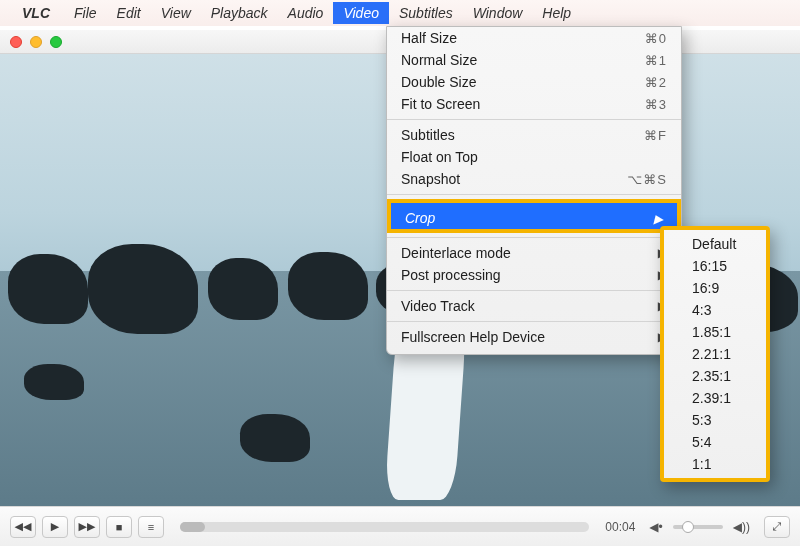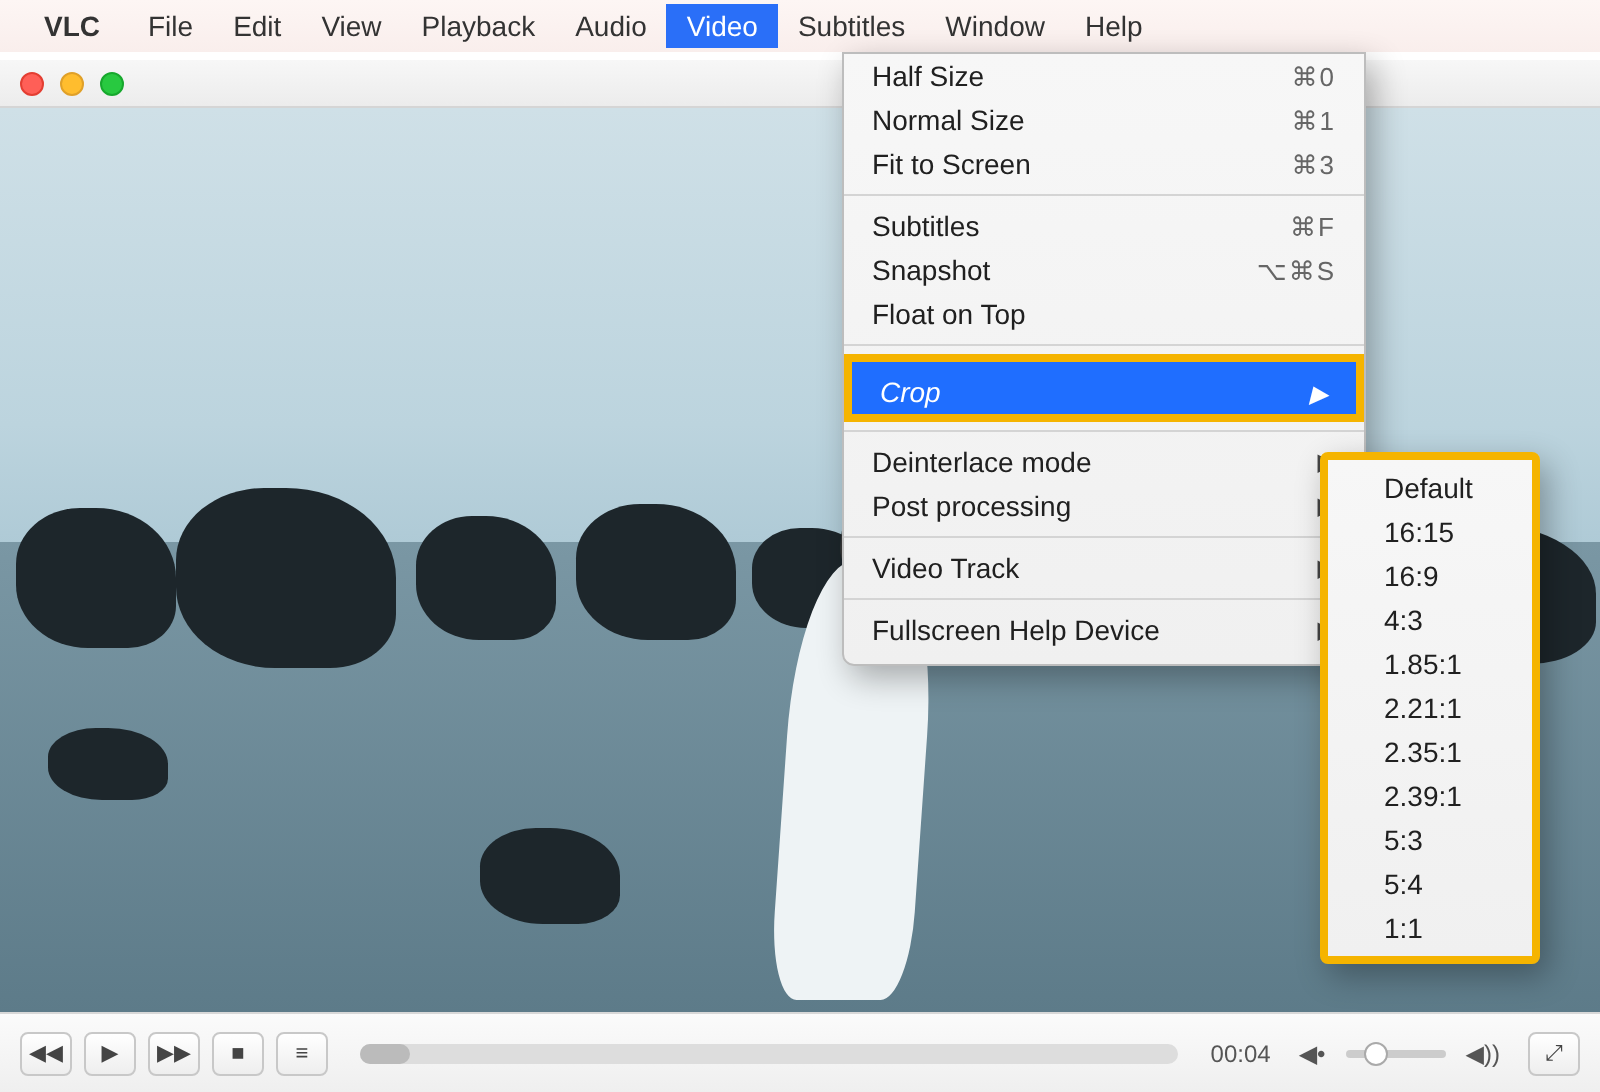--- a/index.html
+++ b/index.html
@@ -1,18 +1,18 @@
 <!DOCTYPE html>
 <html><head>
 <meta charset="utf-8">
 <style>
 * { margin: 0; padding: 0; box-sizing: border-box; font-family: -apple-system, "Helvetica Neue", Arial, sans-serif; }
 body { width: 800px; height: 546px; overflow: hidden; background: #fff; position: relative; }
 
-.menubar { height: 26px; background: linear-gradient(#fdf6f4, #f9eeec); display: flex; align-items: center; padding: 0 10px; font-size: 14px; color: #333; position: relative; z-index: 5; }
+.menubar { height: 26px; background: linear-gradient(#fdf6f4, #f9eeec); display: flex; align-items: center; padding: 0 10px; font-size: 14px; color: #333; position: relative; z-index: 5; font-style: italic; }
 .apple-logo { font-size: 16px; margin-right: 12px; }
 .app-name { font-weight: 700; margin-right: 14px; }
 .menuitem { padding: 3px 10px; cursor: default; }
 .menuitem.active { background: #2a6ff8; color: #ffffff; }
 
 .window-frame { position: absolute; top: 30px; left: 0; right: 0; bottom: 0; }
 .titlebar { height: 24px; background: linear-gradient(#f7f7f7, #ececec); border-bottom: 1px solid #d5d5d5; display: flex; align-items: center; padding-left: 10px; gap: 8px; }
 .trafficlight { width: 12px; height: 12px; border-radius: 50%; }
 .tl-close { background: #ff5f57; border:1px solid #e33e32; }
 .tl-min { background: #ffbd2e; border:1px solid #e0a028; }
@@ -26,21 +26,21 @@
 .figure { position:absolute; left:49%; top:50%; width:70px; height:220px; background:#eef3f5; border-radius:40% 40% 20% 20%; transform: skewX(-4deg); }
 .figure::before{content:"";position:absolute;top:-30px;left:20px;width:28px;height:38px;background:#3a3a3a;border-radius:50% 50% 40% 40%;}
 
 .controls { height: 40px; background: linear-gradient(#fbfbfb,#efefef); border-top:1px solid #d8d8d8; display:flex; align-items:center; padding:0 10px; gap:6px; font-size:12px; color:#555; }
 .ctrl-btn { width:26px; height:22px; border:1px solid #c8c8c8; border-radius:4px; background:linear-gradient(#fff,#eee); display:flex; align-items:center; justify-content:center; font-size:11px; color:#444; }
 .progress-track { flex:1; height:10px; background:#ddd; border-radius:5px; margin:0 10px; position:relative; }
 .progress-fill { position:absolute; left:0; top:0; bottom:0; width:6%; background:#bbb; border-radius:5px; }
 .vol-track { width:50px; height:4px; background:#ccc; border-radius:2px; position:relative; margin:0 4px;}
 .vol-knob { position:absolute; left:18%; top:-4px; width:12px; height:12px; background:#fff; border:1px solid #aaa; border-radius:50%; }
 
-.dropdown { position:absolute; top:26px; left:421px; width:262px; background:linear-gradient(#f7f7f7,#f0f0f0); border:1px solid #bdbdbd; border-radius:0 0 6px 6px; box-shadow:4px 6px 16px rgba(0,0,0,.3); font-size:14px; color:#202020; z-index:10; padding-bottom:6px;}
+.dropdown { position:absolute; top:26px; left:386px; width:296px; background:linear-gradient(#f7f7f7,#f0f0f0); border:1px solid #bdbdbd; border-radius:0 0 6px 6px; box-shadow:4px 6px 16px rgba(0,0,0,.3); font-size:14px; color:#202020; z-index:10; padding-bottom:6px;}
 .dd-row { display:flex; align-items:center; justify-content:space-between; padding:3px 14px; height:22px; }
 .dd-sep { height:1px; background:#d4d4d4; margin:4px 0; }
 .dd-arrow { font-size:12px; color:#444; }
 .dd-short { color:#666; font-size:13px; letter-spacing:1px; }
 .dd-highlight-wrap { border:4px solid #f5b400; }
 .dd-highlight { background:#1f6eff; color:#fff; display:flex; align-items:flex-end; justify-content:space-between; padding:3px 14px; height:26px;font-style:italic; }
 .dd-highlight .dd-arrow{ color:#fff; }
 
 .submenu { position:absolute; top:226px; left:660px; width:110px; background:linear-gradient(#f7f7f7,#f0f0f0); border:4px solid #f5b400; border-radius:4px; box-shadow:4px 6px 16px rgba(0,0,0,.3); font-size:14px; color:#202020; z-index:11; padding:3px 0;}
 .sm-row { padding:3px 28px; height:22px; display:flex; align-items:center; }
@@ -107,35 +107,39 @@
 <div class="dropdown">
   <div class="dd-row">
       <span>Half Size</span>
       <span class="dd-short">⌘0</span>
     </div>
   <div class="dd-row">
       <span>Normal Size</span>
       <span class="dd-short">⌘1</span>
     </div>
   <div class="dd-row">
+      <span>Double Size</span>
+      <span class="dd-short">⌘2</span>
+    </div>
+  <div class="dd-row">
       <span>Fit to Screen</span>
       <span class="dd-short">⌘3</span>
     </div>
   <div class="dd-sep"></div>
   <div class="dd-row">
       <span>Subtitles</span>
       <span class="dd-short">⌘F</span>
     </div>
   <div class="dd-row">
+      <span>Float on Top</span>
+      <span class="dd-short"></span>
+    </div>
+  <div class="dd-row">
       <span>Snapshot</span>
       <span class="dd-short">⌥⌘S</span>
-    </div>
-  <div class="dd-row">
-      <span>Float on Top</span>
-      <span class="dd-short"></span>
     </div>
   <div class="dd-sep"></div>
   <div class="dd-highlight-wrap">
     <div class="dd-highlight">
         <span>Crop</span>
         <span class="dd-arrow">▶</span>
       </div>
   </div>
   <div class="dd-sep"></div>
   <div class="dd-row">

